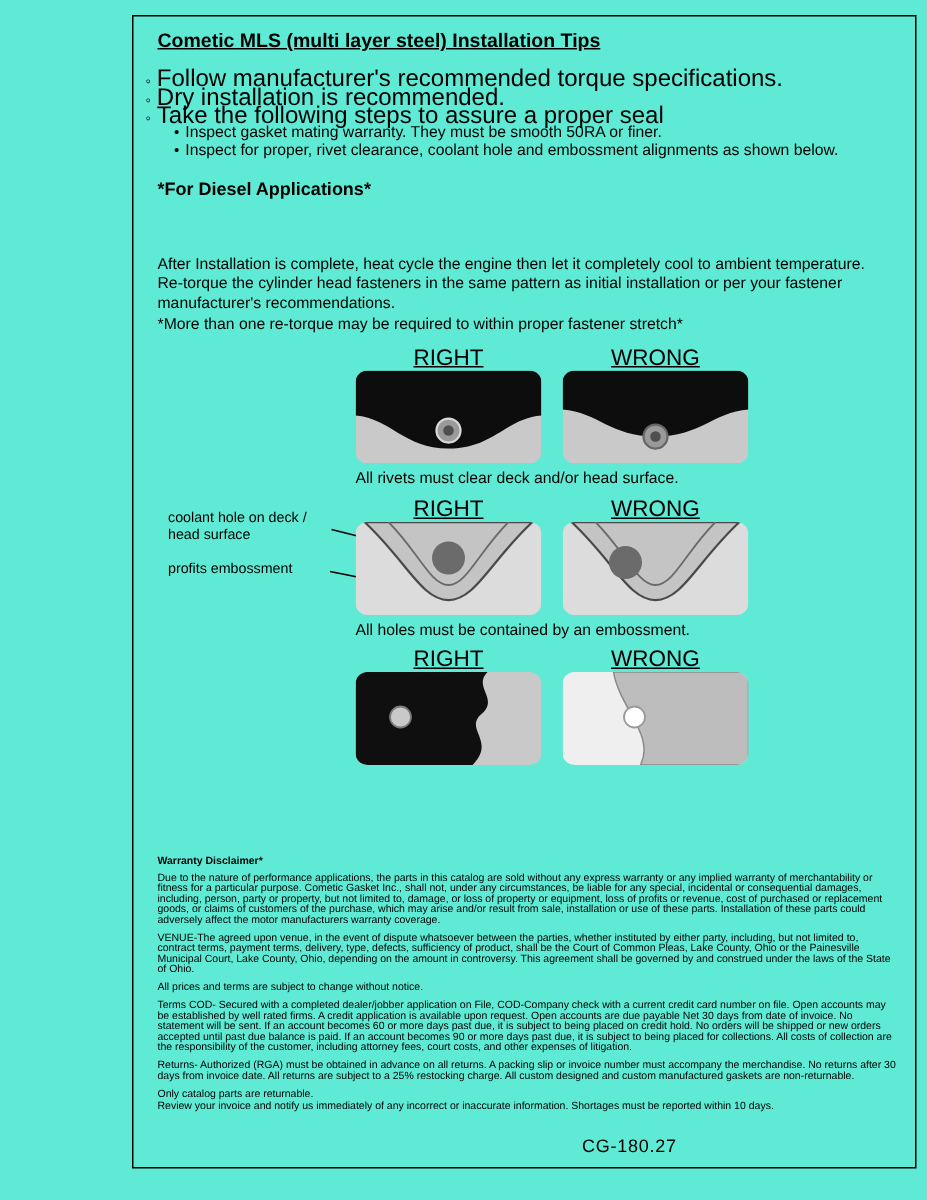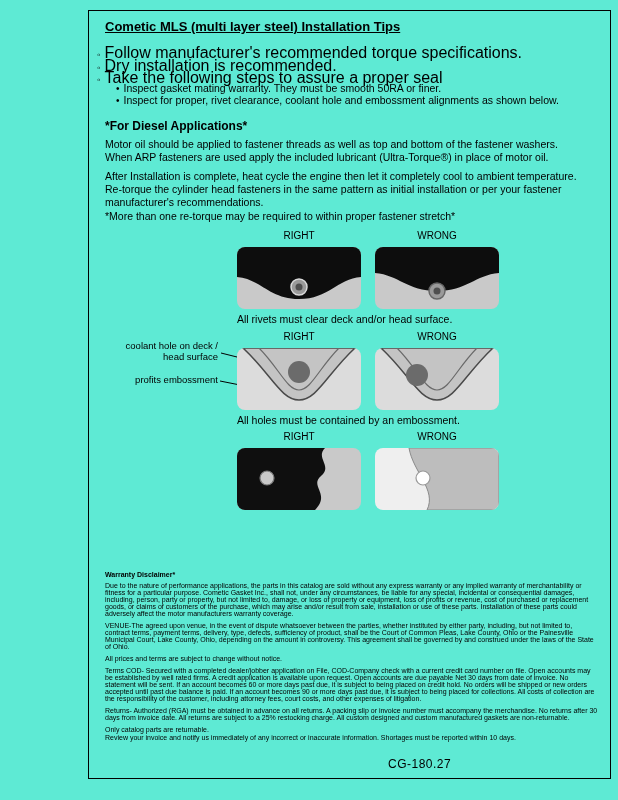--- a/index.html
+++ b/index.html
@@ -22,38 +22,38 @@
   .sub-bullet { position:absolute; left:116px; font-size:10.5px; white-space:nowrap; }
   .sub-bullet .marker-d::before { content:"•"; font-size:10px; margin-right:4px; }
   .b1{top:44px} .b2{top:57px} .b3{top:69px}
   .sb1{top:82px} .sb2{top:94px}
 
   .diesel-h { position:absolute; left:105px; top:119px; font-size:12px; font-weight:bold; }
   .para { position:absolute; left:105px; width:472px; font-size:10.5px; line-height:13px; }
   .p1{top:138px} .p2{top:170px}
   .note { position:absolute; left:105px; top:210px; font-size:10.5px; }
 
-  .dlabel { position:absolute; width:124px; text-align:center; font-size:10px; }
+  .dlabel { position:absolute; width:124px; text-align:center; font-size:15px;text-decoration:underline; }
   .img { position:absolute; width:124px; height:62px; border-radius:8px; overflow:hidden; }
   .img svg { display:block; }
   .cap { position:absolute; left:237px; font-size:10.5px; line-height:12px; }
 
   .r1 .right{left:237px; top:230px;} .r1 .wrong{left:375px; top:230px;}
   .i1r{left:237px; top:247px;} .i1w{left:375px; top:247px;}
   .cap1{top:313px;}
 
   .r2 .right{left:237px; top:331px;} .r2 .wrong{left:375px; top:331px;}
   .i2r{left:237px; top:348px;} .i2w{left:375px; top:348px;}
   .cap2{top:414px;}
 
   .r3 .right{left:237px; top:431px;} .r3 .wrong{left:375px; top:431px;}
   .i3r{left:237px; top:448px;} .i3w{left:375px; top:448px;}
   .cap3{top:514px; width:235px;}
 
-  .callout { position:absolute; width:106px; text-align:right; font-size:9.5px; line-height:10.5px; }
+  .callout { position:absolute; width:106px; text-align:left; font-size:9.5px; line-height:10.5px; }
   .c1{left:112px; top:341px;} .c2{left:112px; top:375px;}
   .connectors { position:absolute; left:100px; top:330px; width:280px; height:90px; }
 
   .legal { position:absolute; left:105px; top:571px; width:494px; }
   .legal h2 { font-size:7px; font-weight:bold; margin-bottom:4px; }
   .legal p { font-size:7px; line-height:7px; margin-bottom:5px; }
   .legal p.tight { margin-bottom:1px; }
 
   .footer { position:absolute; left:388px; top:757px; font-size:12px; letter-spacing:0.5px; }
 </style>
@@ -65,21 +65,20 @@
 
   <h1 class="title">Cometic MLS (multi layer steel) Installation Tips</h1>
 
   <div class="bullet b1"><span class="marker-o"></span><span>Follow manufacturer's recommended torque specifications.</span></div>
   <div class="bullet b2"><span class="marker-o"></span><span>Dry installation is recommended.</span></div>
   <div class="bullet b3"><span class="marker-o"></span><span>Take the following steps to assure a proper seal</span></div>
   <div class="sub-bullet sb1"><span class="marker-d"></span><span>Inspect gasket mating warranty.  They must be smooth 50RA or finer.</span></div>
   <div class="sub-bullet sb2"><span class="marker-d"></span><span>Inspect for proper, rivet clearance, coolant hole and embossment alignments as shown below.</span></div>
 
   <div class="diesel-h">*For Diesel Applications*</div>
-  <p class="para p1">Motor oil should be applied to fastener threads as well as top and bottom of the fastener washers. When ARP fasteners are used apply the included lubricant (Ultra-Torque®) in place of motor oil.</p>
   <p class="para p2">After Installation is complete, heat cycle the engine then let it completely cool to ambient temperature. Re-torque the cylinder head fasteners in the same pattern as initial installation or per your fastener manufacturer's recommendations.</p>
   <div class="note">*More than one re-torque may be required to within proper fastener stretch*</div>
 
   <div class="r1">
     <div class="dlabel right">RIGHT</div>
     <div class="dlabel wrong">WRONG</div>
   </div>
   <div class="img i1r">
     <svg width="124" height="62" viewBox="0 0 124 62">
       <rect x="0" y="0" width="124" height="62" fill="#c9c9c9"></rect>

